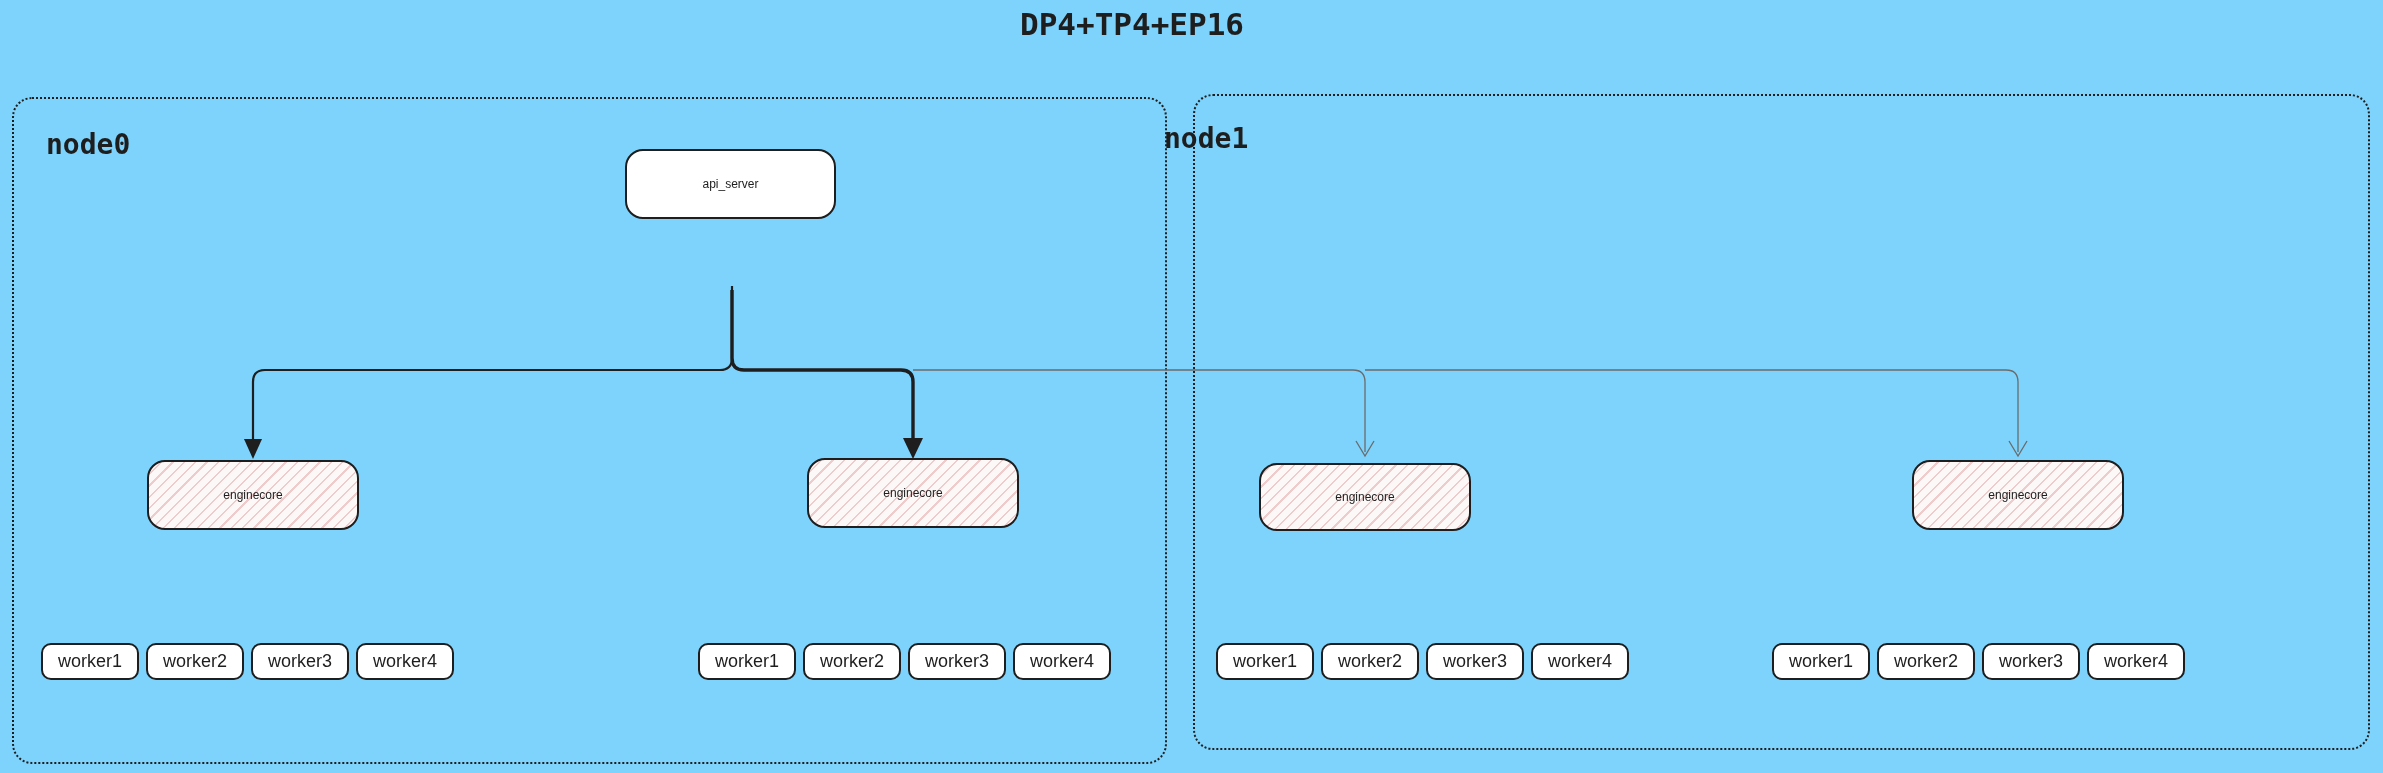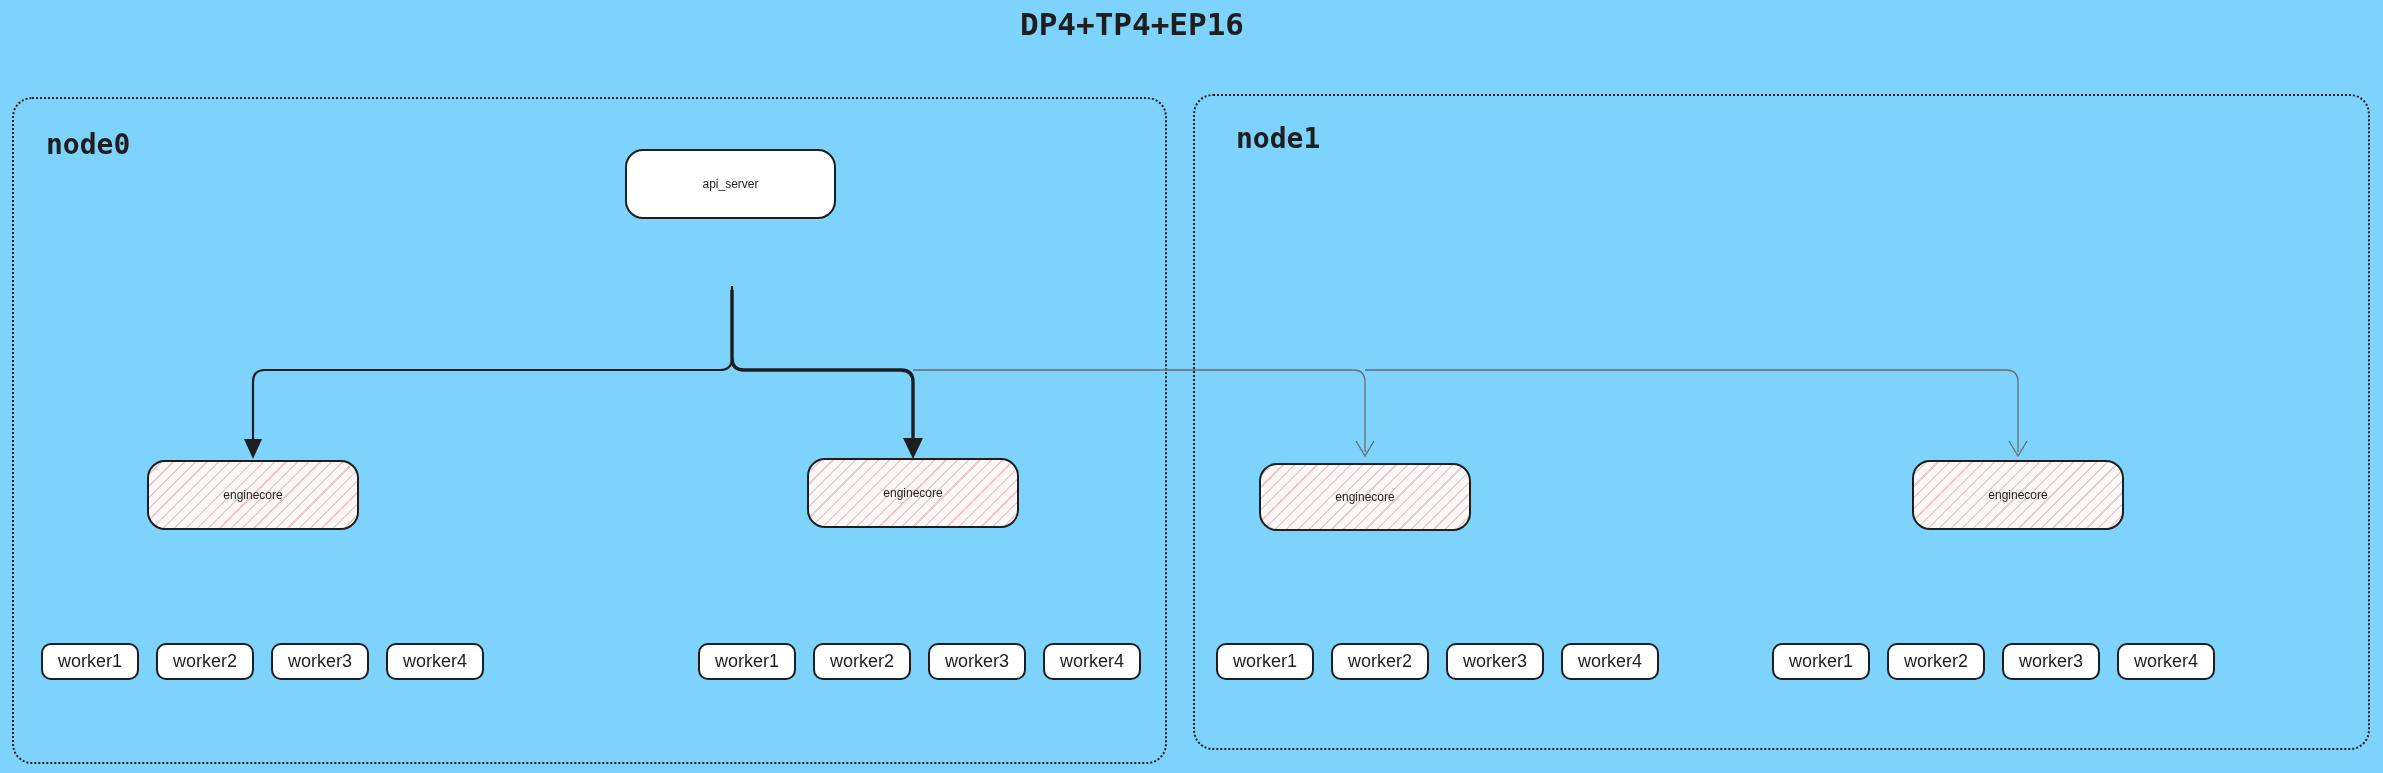--- a/index.html
+++ b/index.html
@@ -51,21 +51,21 @@
       transparent 1.6px, transparent 8px);
   }
   .enginecore {
     background-color:#fdf8f8;
     background-image:repeating-linear-gradient(315deg,
       rgba(213,120,120,0.35) 0px, rgba(213,120,120,0.35) 1.6px,
       transparent 1.6px, transparent 8px);
   }
   .worker-group {
     position:absolute;
-    display:flex; gap:17px;
+    display:flex; gap:7px;
     z-index:2;
   }
   .worker {
     height:37px;
     display:flex; align-items:center; justify-content:center;
     border:2px solid #1e1e1e;
     border-radius:10px;
     background:#ffffff;
     padding:0 15px;
     font-size:18px;
@@ -83,21 +83,21 @@
 <body>
 
 <div class="canvas">
 
   <div class="diagram-title">DP4+TP4+EP16</div>
 
   <div class="node-frame" style="left:12px; top:97px; width:1151px; height:663px;"></div>
   <div class="node-frame" style="left:1193px; top:94px; width:1173px; height:652px;"></div>
 
   <div class="node-label" style="left:46px; top:128px;">node0</div>
-  <div class="node-label" style="left:1236px; top:122px;">node1</div>
+  <div class="node-label" style="left:1164px; top:122px;">node1</div>
 
   <svg class="arrows" viewBox="0 0 2383 773">
 
     <path d="M 732 286 L 732 358 Q 732 370 720 370 L 265 370 Q 253 370 253 382 L 253 448" fill="none" stroke="#1e1e1e" stroke-width="2.2"></path>
     <polygon points="253,459 244,439 262,439" fill="#1e1e1e"></polygon>
 
     <path d="M 732 290 L 732 358 Q 732 370 744 370 L 901 370 Q 913 370 913 382 L 913 446" fill="none" stroke="#1e1e1e" stroke-width="3.4"></path>
     <polygon points="913,459 903,438 923,438" fill="#1e1e1e"></polygon>
 
     <path d="M 913 370 L 1353 370 Q 1365 370 1365 382 L 1365 452" fill="none" stroke="#6b6b6b" stroke-width="1.3"></path>

